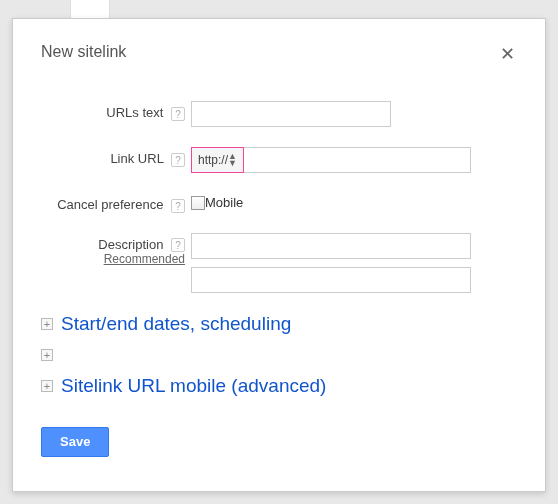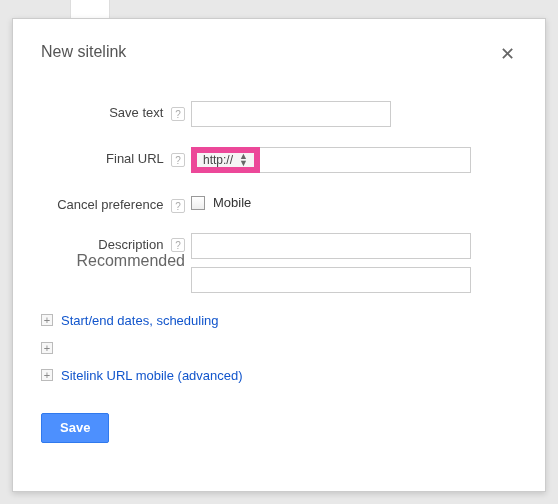--- a/index.html
+++ b/index.html
@@ -61,21 +61,22 @@
   .form-label-col {
     width: 150px;
     text-align: right;
     padding-right: 6px;
     padding-top: 4px;
     color: #444;
   }
   .form-label-col .sub {
     display: block;
     color: #666;
-    font-size: 16px;
+    font-size: 12px;
+    text-decoration: underline;
   }
   .help-icon {
     display: inline-block;
     width: 14px;
     height: 14px;
     border: 1px solid #ccc;
     border-radius: 2px;
     color: #aaa;
     font-size: 10px;
     line-height: 13px;
@@ -101,47 +102,45 @@
     width: 200px;
   }
   .url-row {
     display: flex;
     width: 280px;
   }
   .proto-select {
     display: flex;
     align-items: center;
     height: 26px;
-    border: 6px solid #ec4899;
+    border: 1px solid #ec4899;
     background: #f5f5f5;
     padding: 0 6px;
     font-size: 12px;
     color: #444;
     cursor: pointer;
-    gap: 6px;
   }
   .proto-select .arrows {
     font-size: 9px;
     line-height: 7px;
     color: #666;
     display: flex;
     flex-direction: column;
   }
   .url-input {
     flex: 1;
     height: 26px;
     border: 1px solid #ccc;
     border-left: none;
     padding: 3px 6px;
     font-size: 13px;
   }
   .checkbox-row {
     display: flex;
     align-items: center;
-    gap: 8px;
     padding-top: 2px;
   }
   .checkbox {
     width: 14px;
     height: 14px;
     border: 1px solid #999;
     background: linear-gradient(#fff,#eee);
     cursor: pointer;
   }
   .expand-list {
@@ -160,21 +159,21 @@
     height: 12px;
     border: 1px solid #bbb;
     color: #888;
     font-size: 11px;
     line-height: 11px;
     text-align: center;
     background: #f7f7f7;
   }
   .expand-label {
     color: #1155cc;
-    font-size: 13px;
+    font-size: 19px;
   }
   .button-row {
     display: flex;
     gap: 4px;
   }
   .btn {
     height: 30px;
     padding: 0 18px;
     font-size: 13px;
     border-radius: 2px;
@@ -200,31 +199,31 @@
 
 <div class="panel">
 
   <div class="panel-header">
     <div class="panel-title">New sitelink</div>
     <div class="close-x">✕</div>
   </div>
 
   <div class="form-row">
     <div class="form-label-col">
-      <span>Save text</span>
+      <span>URLs text</span>
       <span class="help-icon">?</span>
     </div>
     <div class="form-input-col">
       <input type="text" class="text-input short" style="">
     </div>
   </div>
 
   <div class="form-row">
     <div class="form-label-col">
-      <span>Final URL</span>
+      <span>Link URL</span>
       <span class="help-icon">?</span>
     </div>
     <div class="form-input-col">
       <div class="url-row">
         <div class="proto-select">
           <span>http://</span>
           <span class="arrows">
               <span>▲</span>
               <span>▼</span>
             </span>

